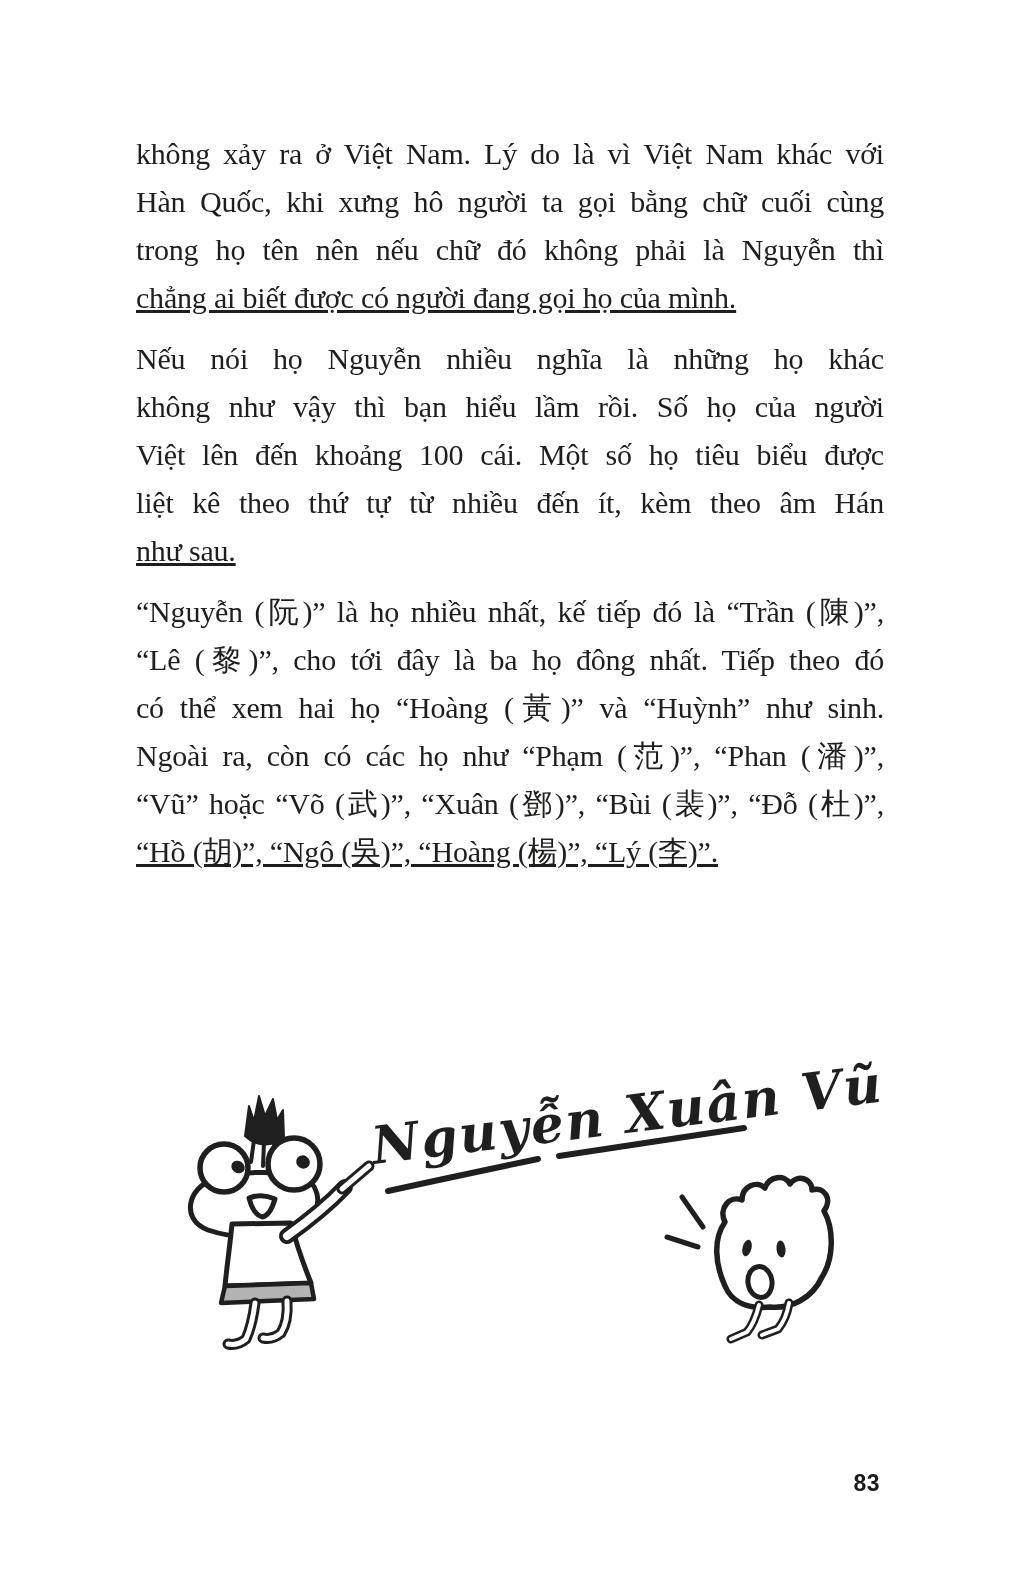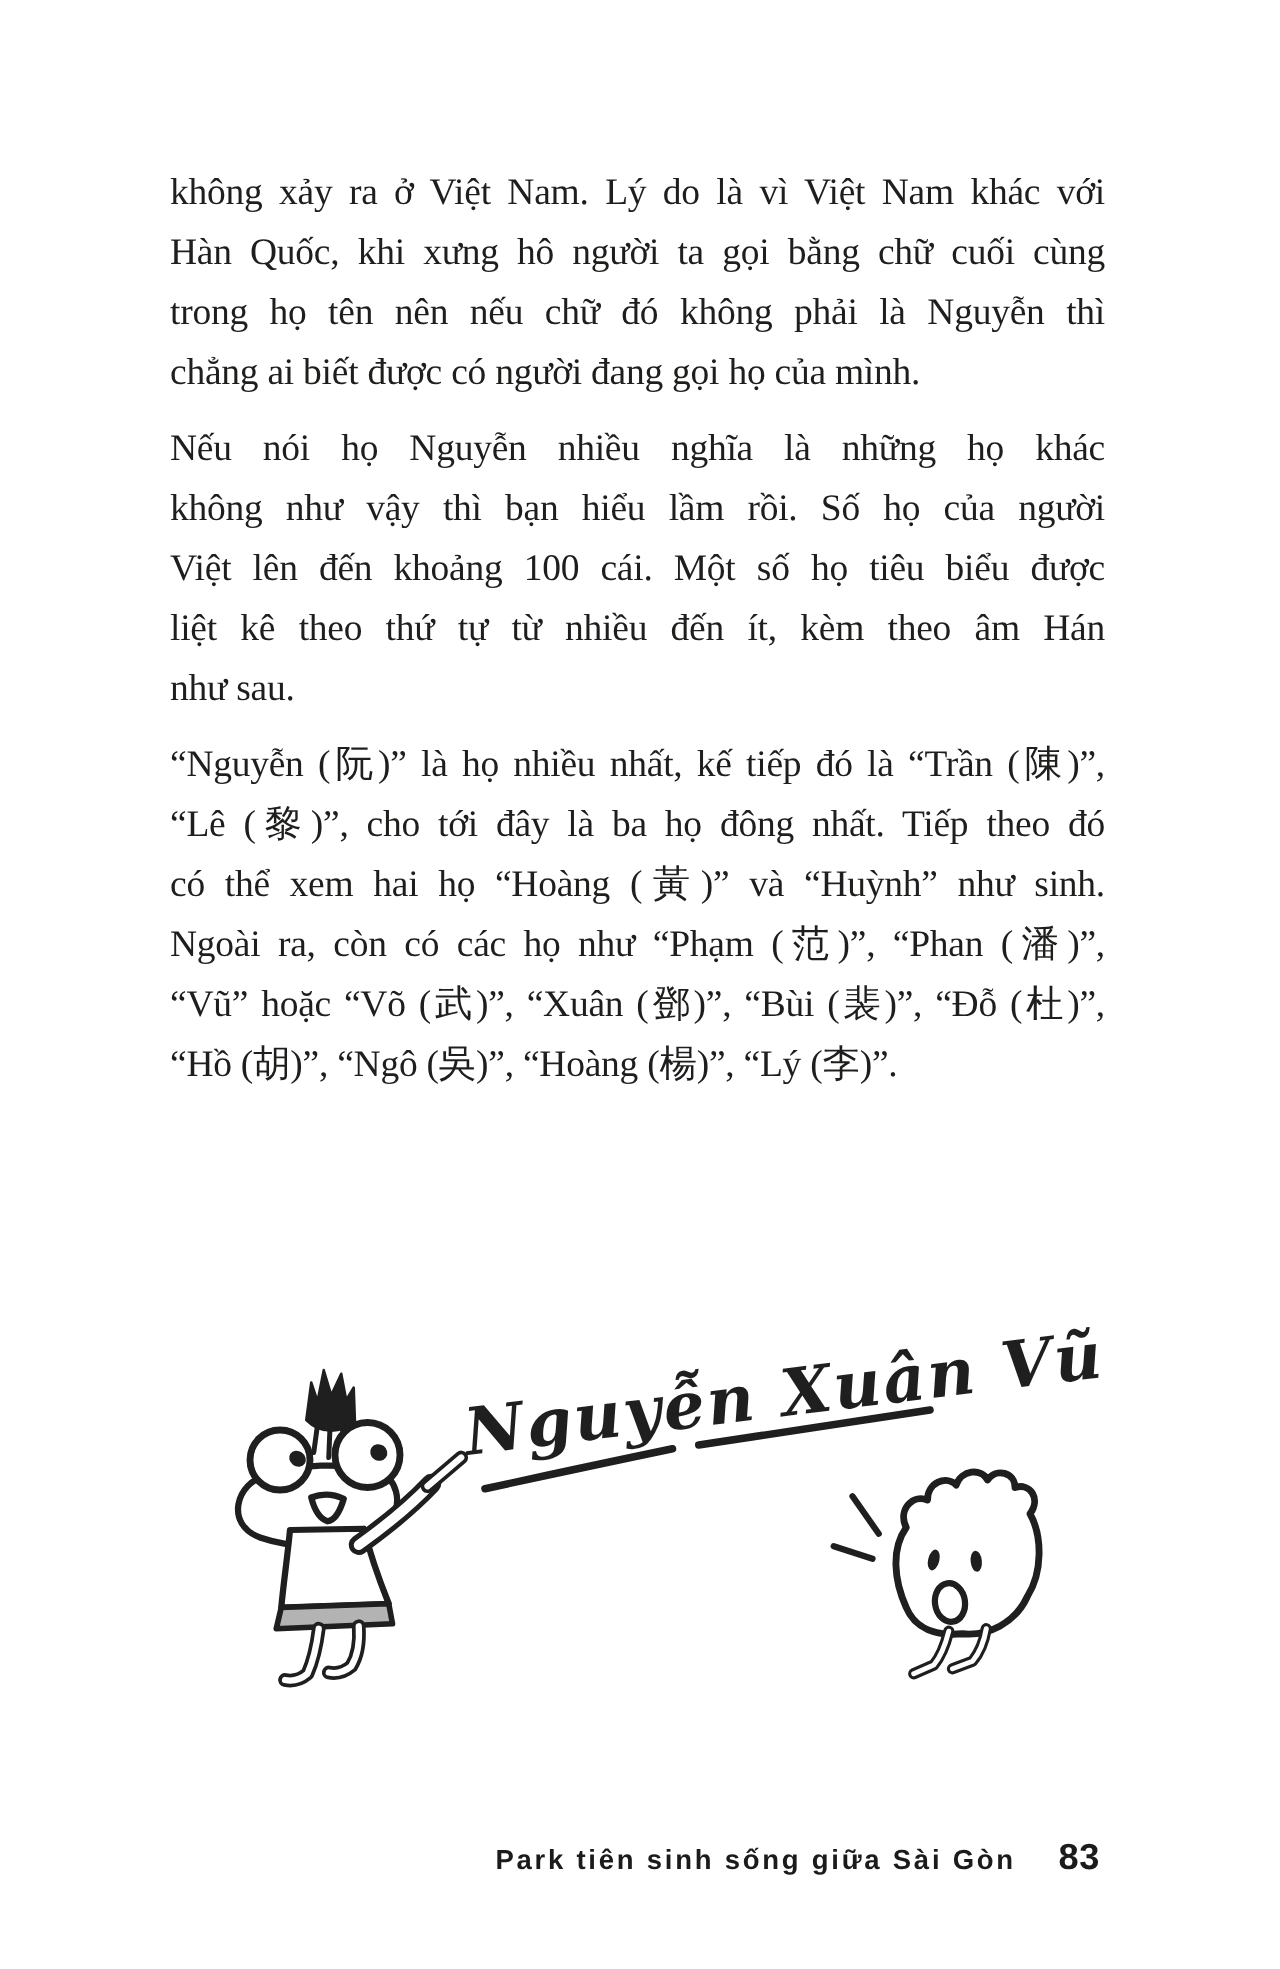--- a/index.html
+++ b/index.html
@@ -21,20 +21,21 @@
     height:48px;
     line-height:48px;
     font-size:30px;
     white-space:nowrap;
     text-align:justify;
     text-align-last:justify;
     letter-spacing:-0.2px;
   }
   .line.last {
     text-align-last:left;
+    text-decoration:underline;
   }
   .illustration {
     position:absolute;
     left:136px; top:1058px;
     width:748px; height:340px;
   }
   .illustration svg { display:block; width:748px; height:340px; }
   .caption-text {
     font-family:"DejaVu Serif","Liberation Serif",serif;
     font-style:italic;
@@ -49,21 +50,21 @@
     align-items:baseline;
     font-family:"Liberation Sans","DejaVu Sans",sans-serif;
     color:#1b1b1b;
   }
   .footer-title {
     font-size:22px;
     font-weight:bold;
     letter-spacing:2.2px;
   }
   .footer-page {
-    font-size:29px;
+    font-size:23px;
     font-weight:600;
     margin-left:34px;
     letter-spacing:0.5px;
   }
 </style>
 </head>
 <body>
 
 <div class="page">
 
@@ -146,17 +147,16 @@
           <path d="M653,245 C651,257 647,265 642,271 L626,277" stroke="#ffffff" stroke-width="4"></path>
           <path d="M546,139 L567,169" stroke-width="5"></path>
           <path d="M531,179 L562,189" stroke-width="5"></path>
         </g>
 
       </g>
     </svg>
   </div>
 
   <div class="footer">
-    <span class="footer-title">Park tiên sinh sống giữa Sài Gòn</span>
     <span class="footer-page">83</span>
   </div>
 
 </div>
 
 </body></html>

